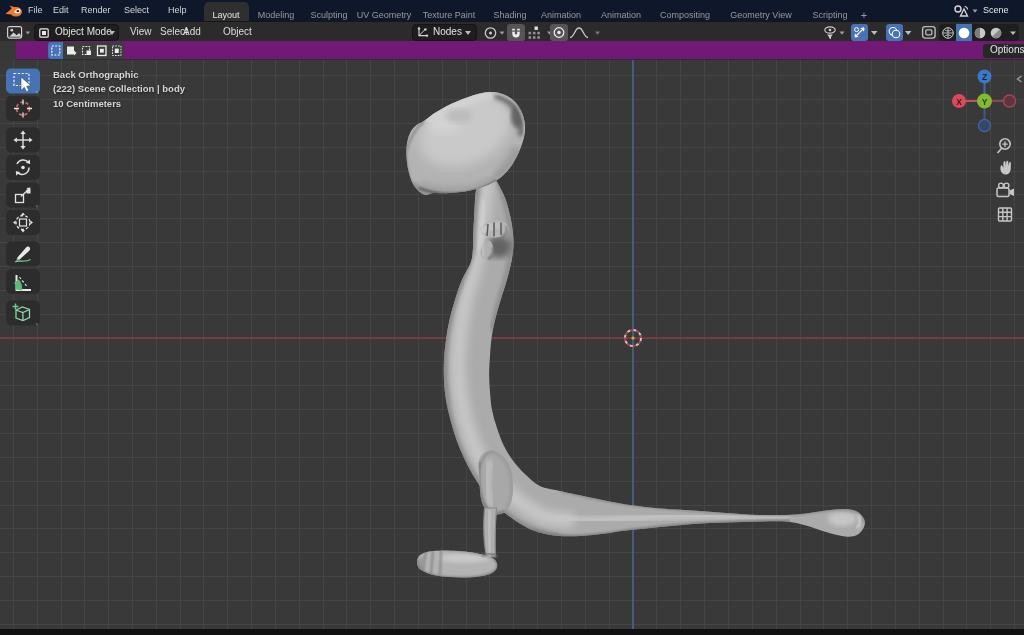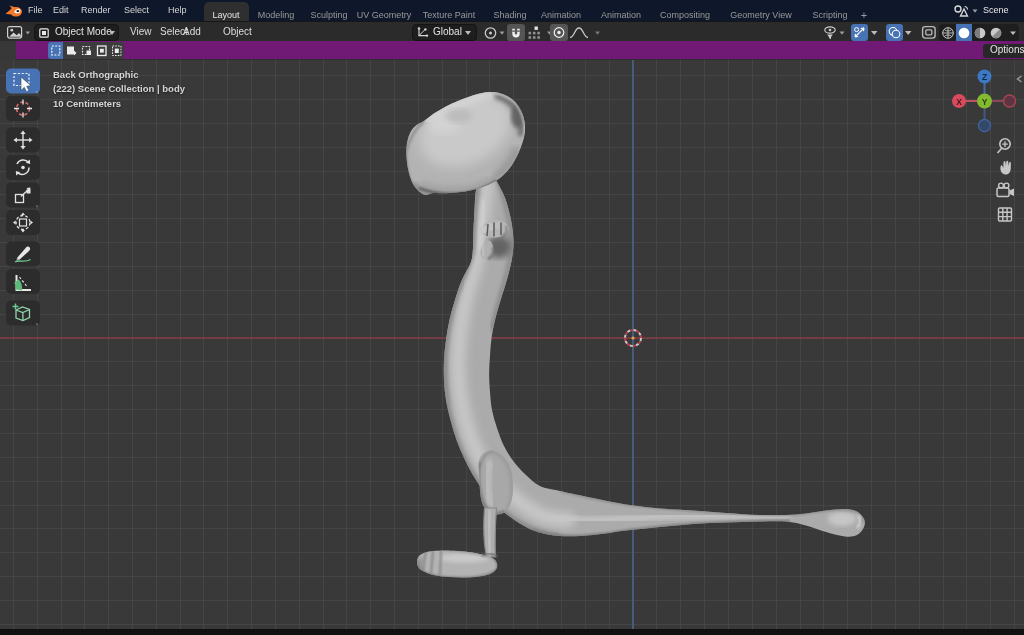--- a/index.html
+++ b/index.html
@@ -80,21 +80,21 @@
   <div class="r2t" style="left:223px">Object</div>
 
   <div class="abs" style="left:412px;top:2px;width:65px;height:17px;background:#1e1e1e;border:1px solid #141414;border-radius:4px"></div>
   <svg class="abs" style="left:416px;top:5px" width="13" height="12" viewBox="0 0 13 12">
     <path d="M3 1 L3 8.6 L11 8.6" fill="none" stroke="#d5d5d5" stroke-width="1.2"></path>
     <path d="M3 8.6 L9 2.6" fill="none" stroke="#d5d5d5" stroke-width="1"></path>
     <circle cx="3" cy="1.4" r="1.2" fill="#d5d5d5"></circle>
       <circle cx="11" cy="8.6" r="1.2" fill="#d5d5d5"></circle>
       <circle cx="9.4" cy="2.4" r="1.2" fill="#d5d5d5"></circle>
   </svg>
-  <div class="r2t" style="left:433px;color:#e2e2e2">Global</div>
+  <div class="r2t" style="left:433px;color:#e2e2e2">Nodes</div>
   <svg class="abs" style="left:464px;top:8px" width="8" height="6" viewBox="0 0 8 6">
       <path d="M1 1 l6 0 l-3 4 z" fill="#bbb"></path>
     </svg>
 
   <svg class="abs" style="left:484px;top:4px" width="22" height="14" viewBox="0 0 22 14">
     <circle cx="6.5" cy="7" r="5.2" fill="none" stroke="#c9c9c9" stroke-width="1.3"></circle>
     <circle cx="6.5" cy="7" r="1.5" fill="#c9c9c9"></circle>
     <path d="M15.5 5.5 l5 0 l-2.5 3.2 z" fill="#999"></path>
   </svg>
 

